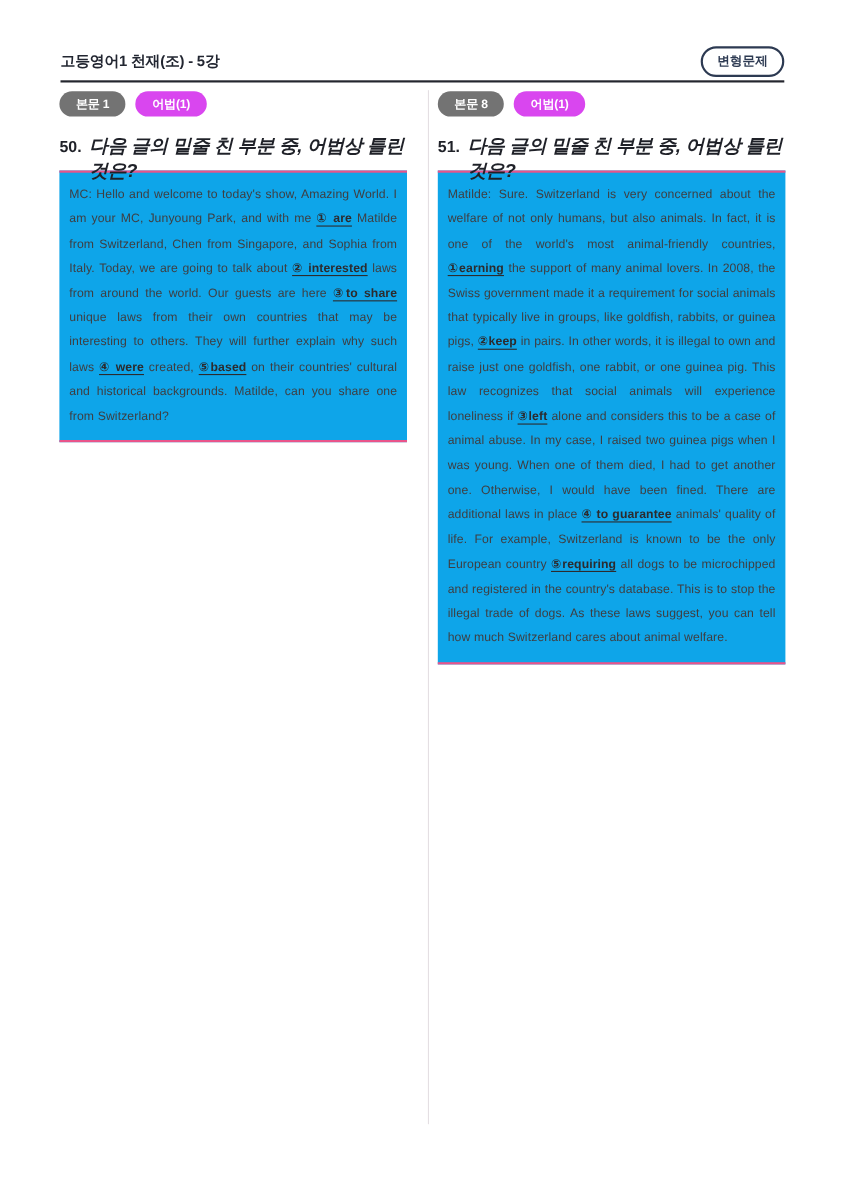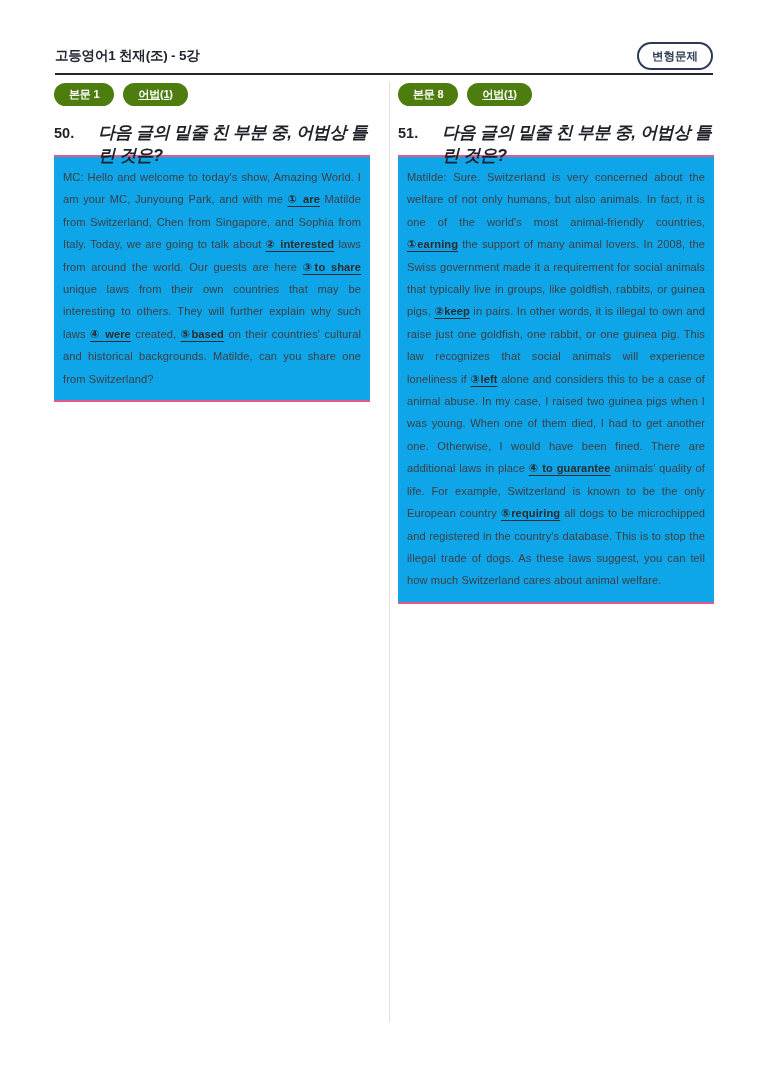--- a/index.html
+++ b/index.html
@@ -38,24 +38,24 @@
   .column { position:absolute; top:82px; width:316px; }
   .column.left  { left:54px; }
   .column.right { left:398px; }
 
   .badge-row { display:flex; gap:9px; align-items:center; height:24px; }
   .badge {
     display:inline-flex; align-items:center; justify-content:center;
     height:23px; padding:0 15px; border-radius:12px;
     font-size:11px; font-weight:bold; color:#ffffff; letter-spacing:-0.2px;
   }
-  .badge.navy { background:#4d7c0f;text-align:center; }
-  .badge.pink { background:#4d7c0f;text-decoration:underline; }
+  .badge.navy { background:#737373;text-align:center; }
+  .badge.pink { background:#d946ef; }
 
-  .question-head { display:flex; align-items:baseline; gap:24px; margin-top:15px; height:21px; }
+  .question-head { display:flex; align-items:baseline; gap:7px; margin-top:15px; height:21px; }
   .q-num    { font-size:14.5px; font-weight:800; color:#1f2128; }
   .q-prompt { font-size:17px; font-weight:700; color:#1f2128; letter-spacing:-0.3px;font-style:italic; }
 
   .passage {
     margin-top:13px;
     background:#0ea5e9;
     border-top:2.4px solid #e9548a;
     border-bottom:2.4px solid #e9548a;
     padding:9px 9px 10px 9px;
     font-size:11.1px; line-height:22.4px; color:#3f3e41;

